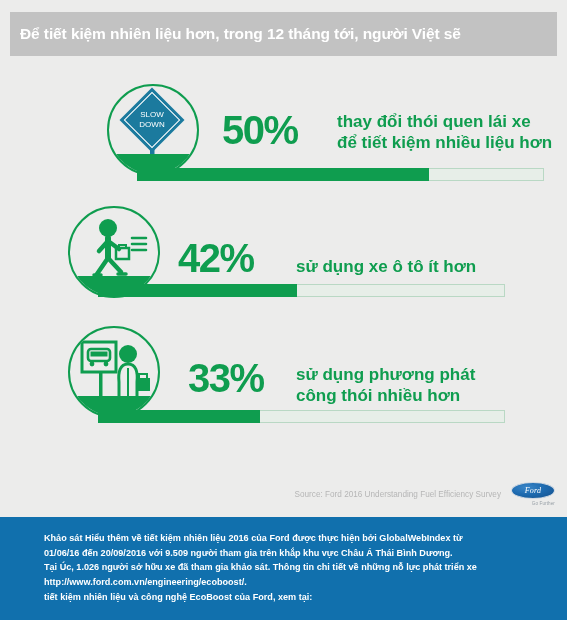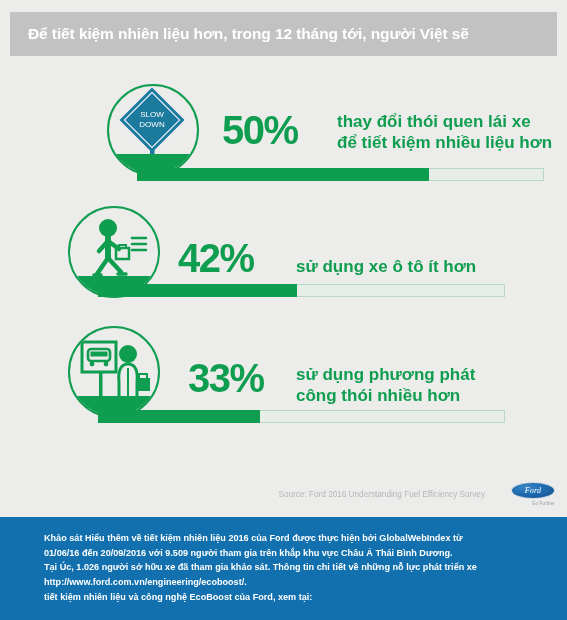--- a/index.html
+++ b/index.html
@@ -17,21 +17,21 @@
 
   
   .header-band {
     position: absolute;
     left: 10px; top: 12px;
     width: 547px; height: 44px;
     background: #c2c2c2;
     display: flex; align-items: center;
   }
   .header-title {
-    padding-left: 18px;
+    padding-left: 10px;
     color: #ffffff;
     font-size: 15.5px;
     font-weight: bold;
     letter-spacing: -0.1px;
     white-space: nowrap;
   }
 
   
   .row { position: absolute; left: 0; width: 567px; }
   .row-1 { top: 84px; height: 110px; margin-left: 39px; }
@@ -99,21 +99,20 @@
   .row-3 .pct { left: 188px; top: 32px; }
   .row-3 .label { left: 296px; top: 38px; }
 
   
   .source-line {
     position: absolute;
     left: 0; top: 482px;
     width: 567px;
     display: flex; align-items: center; justify-content: flex-end;
     padding-right: 12px;
-    gap: 16px;
   }
   .source-text {
     color: #b6b6b6;
     font-size: 8.2px;
     margin-right: 10px;
     white-space: nowrap;
   }
   .ford-logo { width: 44px; text-align: right; }
   .ford-oval {
     width: 44px; height: 17px;

